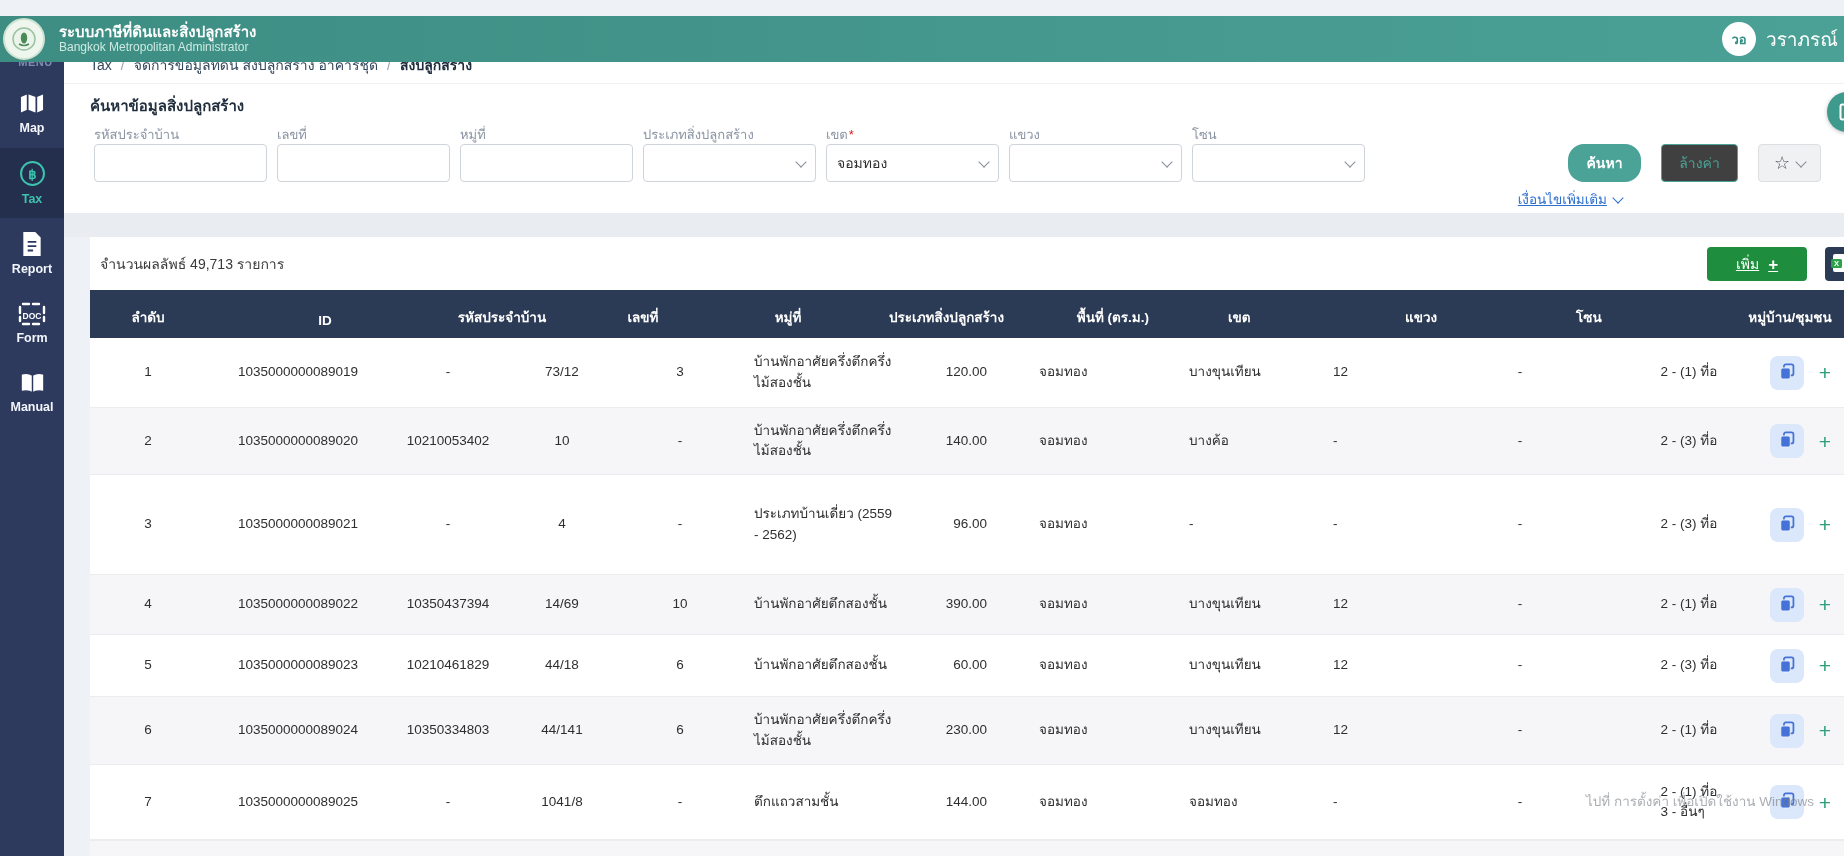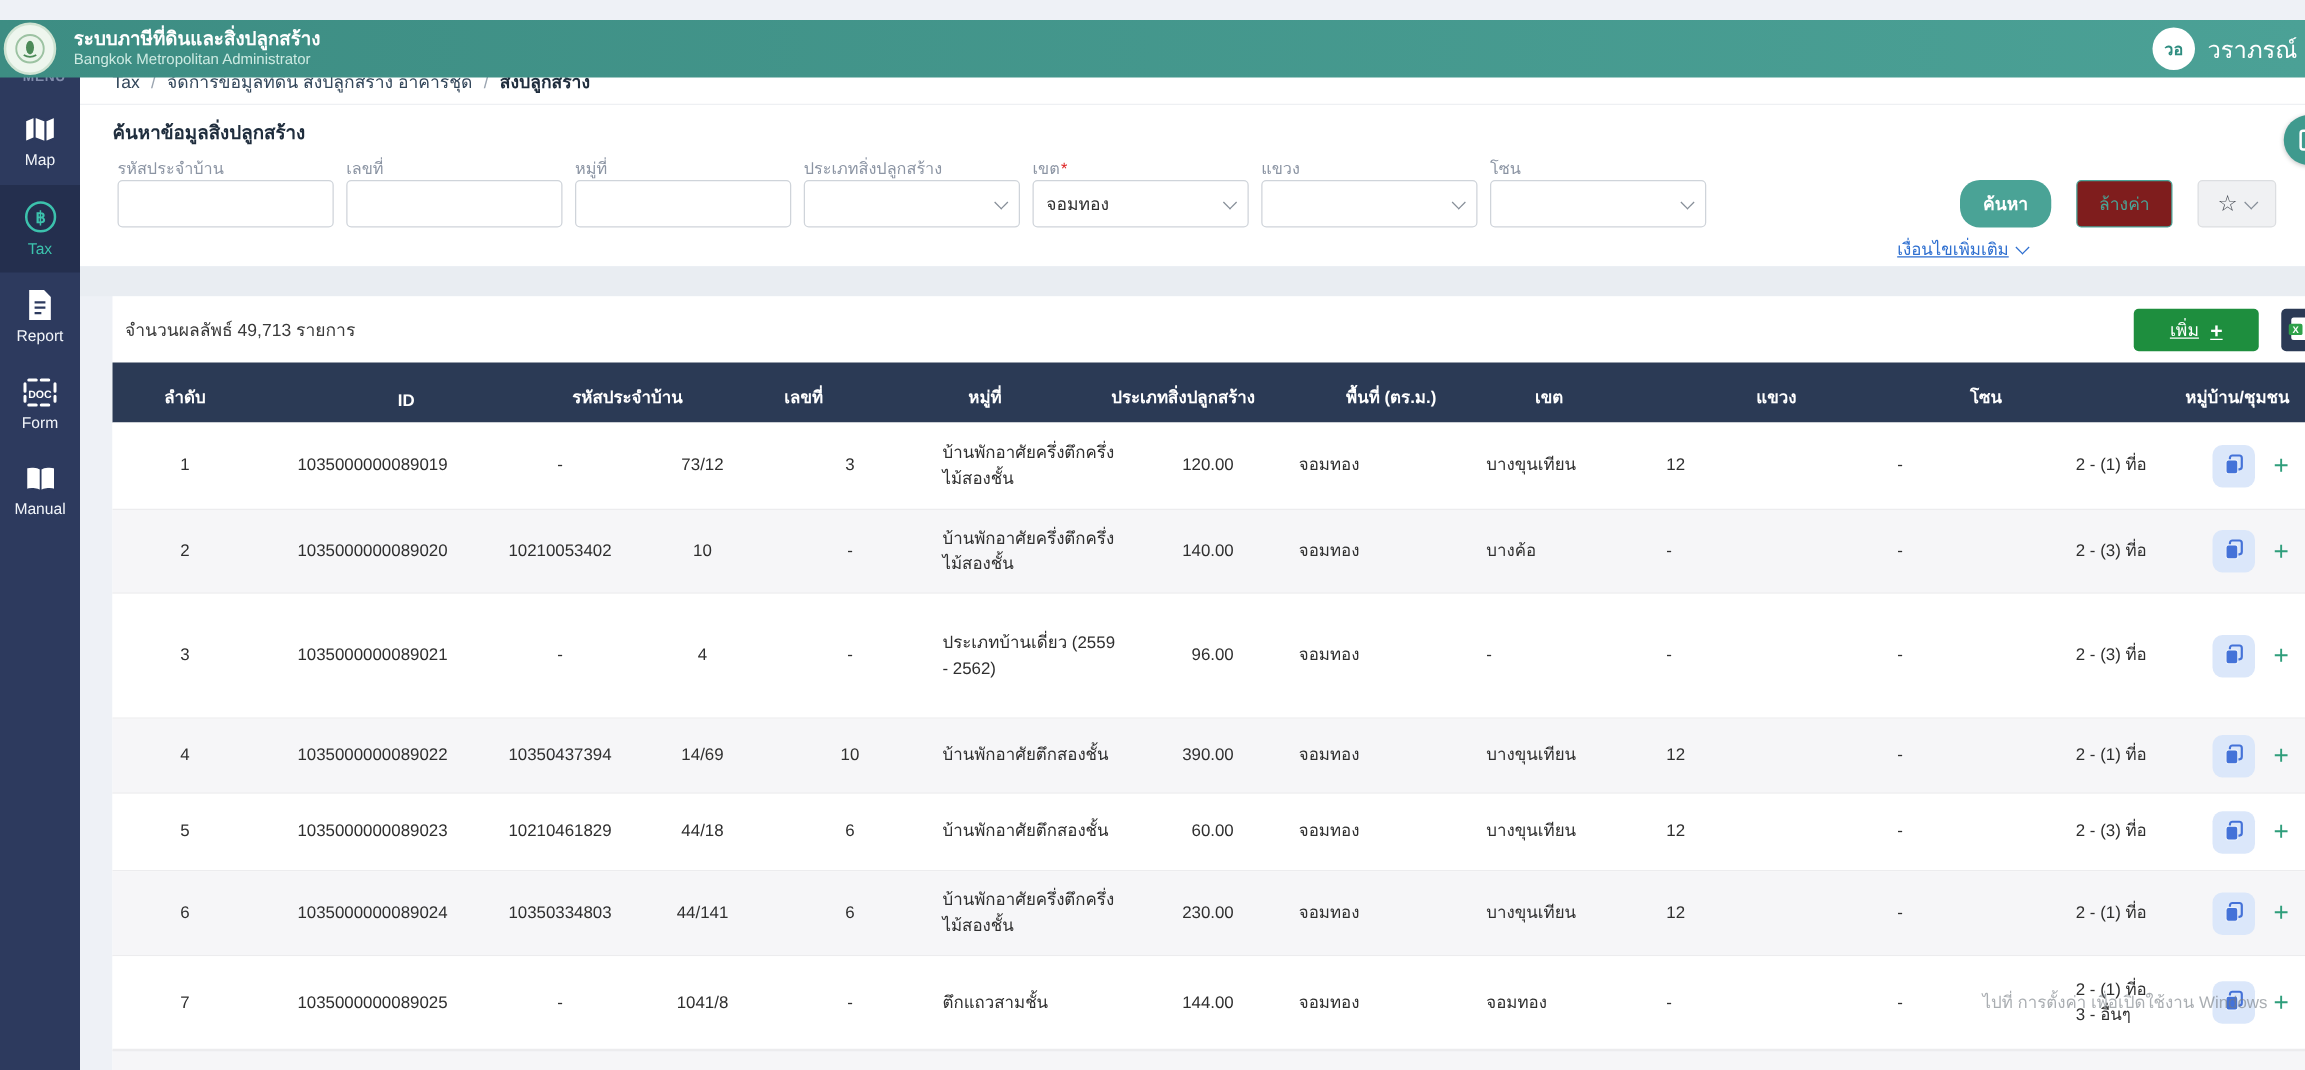--- a/index.html
+++ b/index.html
@@ -18,21 +18,21 @@
   .avatar{width:34px;height:34px;border-radius:50%;background:#fff;color:#2e8d80;font-weight:bold;
           font-size:13px;display:flex;align-items:center;justify-content:center;cursor:pointer;}
   .username{color:#fff;font-size:19px;margin-left:10px;white-space:nowrap;width:78px;overflow:hidden;}
 
   
   .sidebar{position:absolute;left:0;top:46px;width:64px;height:810px;background:#2d3a5e;z-index:20;}
   .menu-label{color:#828dad;font-size:11px;font-weight:bold;letter-spacing:.5px;text-align:center;
               padding:10px 0 0 7px;height:22px;}
   .side-item{height:70px;display:flex;flex-direction:column;align-items:center;justify-content:center;
              gap:5px;cursor:pointer;color:#f2f5fa;}
-  .side-item .side-label{font-size:12.5px;}
+  .side-item .side-label{font-size:12.5px;font-weight:bold;}
   .side-item svg{display:block;}
   .side-item.active{background:#242f4e;color:#3cc2ad;}
 
   
   .main{position:absolute;left:64px;top:46px;width:1780px;height:810px;}
   .crumbbar{position:absolute;left:0;top:0;width:1780px;height:38px;background:#fff;
             border-bottom:1px solid #eef0f3;display:flex;align-items:center;padding-left:26px;box-sizing:border-box;
             font-size:14px;color:#33475b;}
   .crumb-sep{color:#9aa4b0;margin:0 9px;}
   .crumb.current{font-weight:bold;color:#1f2d3d;}
@@ -46,21 +46,21 @@
   .field input{width:173px;height:38px;box-sizing:border-box;border:1px solid #cfd4da;border-radius:4px;
                font-size:13.5px;padding:0 8px;color:#2f2f2f;background:#fff;outline:none;}
   .selectbox{width:173px;height:38px;box-sizing:border-box;border:1px solid #cfd4da;border-radius:4px;
              background:#fff;display:flex;align-items:center;justify-content:space-between;
              padding:0 10px;cursor:pointer;}
   .selectbox .val{font-size:14px;color:#2f2f2f;}
   .chev{width:7px;height:7px;border-right:1.6px solid #868e98;border-bottom:1.6px solid #868e98;
         transform:rotate(45deg);margin-top:-3px;flex:0 0 auto;}
   .btn-search{position:absolute;left:1504px;top:60px;width:73px;height:38px;background:#4aa396;color:#fff;
               border:none;border-radius:16px;font-size:14px;font-weight:bold;cursor:pointer;}
-  .btn-clear{position:absolute;left:1597px;top:60px;width:77px;height:38px;background:#7f1d1d;color:#4aa396;
+  .btn-clear{position:absolute;left:1597px;top:60px;width:77px;height:38px;background:#404040;color:#4aa396;
              border:1px solid #4aa396;border-radius:4px;font-size:14px;cursor:pointer;box-sizing:border-box;}
   .btn-fav{position:absolute;left:1694px;top:60px;width:63px;height:38px;background:#f0f1f3;
            border:1px solid #dcdee1;border-radius:4px;display:flex;align-items:center;justify-content:center;
            gap:7px;cursor:pointer;box-sizing:border-box;}
   .star{font-size:18px;color:#4a4f57;line-height:1;}
   .more-link{position:absolute;left:1378px;top:104px;width:180px;display:flex;align-items:center;
              justify-content:flex-end;gap:7px;cursor:pointer;}
   .more-link .txt{color:#2e6fd0;font-size:13.5px;text-decoration:underline;}
   .more-link .chev{border-color:#2e6fd0;}
 

